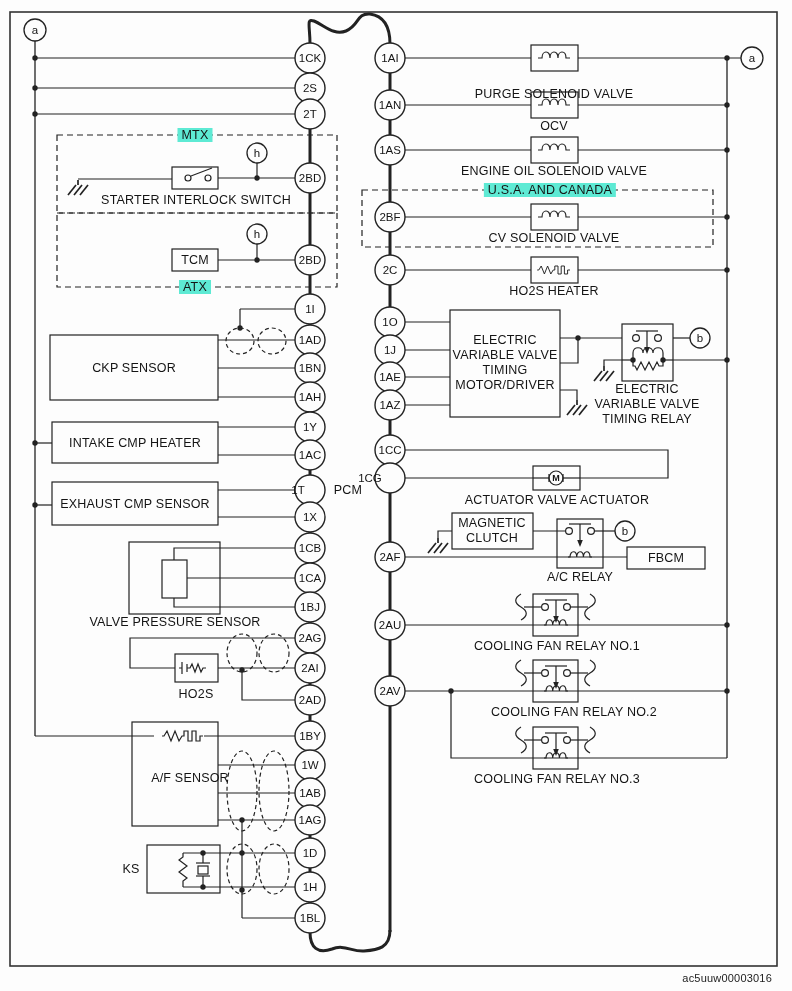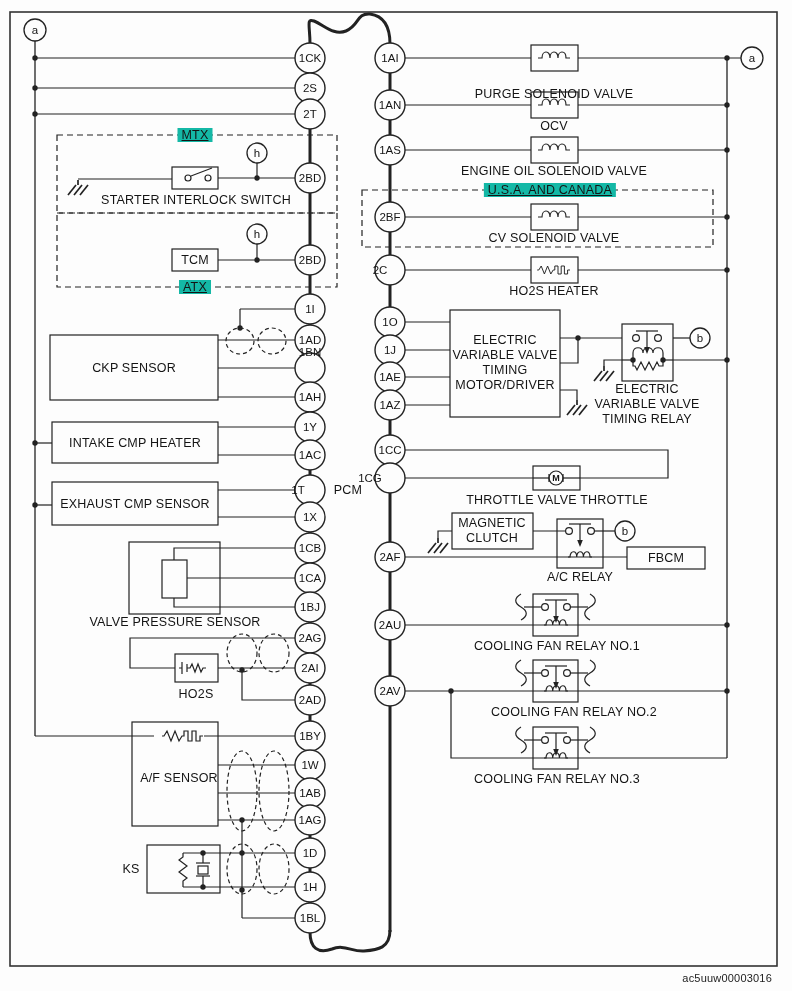--- a/index.html
+++ b/index.html
@@ -1,20 +1,20 @@
 <!DOCTYPE html>
 <html><head>
 <meta charset="utf-8">
 <style>
   html,body{margin:0;padding:0;background:#fff;}
   #stage{position:relative;width:792px;height:991px;background:#fdfdfd;font-family:"Liberation Sans",sans-serif;overflow:hidden;}
   #wires{position:absolute;left:0;top:0;}
   .lbl{position:absolute;transform:translate(-50%,-50%);white-space:nowrap;font-size:12.5px;color:#141414;text-align:center;letter-spacing:.2px;}
   .cc{font-size:11.5px;letter-spacing:0;}
-  .bg{background:#14b8a6;padding:0 4px;text-decoration:underline;}
+  .bg{background:#5eead4;padding:0 4px;}
   .lines div{line-height:15px;}
   .code{transform:translate(0,-50%);font-size:11px;color:#222;}
   .mlet{font-size:9px;font-weight:bold;}
   svg line,svg path,svg rect,svg circle,svg ellipse,svg polyline{vector-effect:none;}
 </style>
 </head>
 <body>
 
 <div id="stage">
 
@@ -369,21 +369,21 @@
 <div class="lbl cc" style="left:700px;top:338px">b</div>
 <div class="lbl cc" style="left:625px;top:531px">b</div>
 
 <div class="lbl cc" style="left:310px;top:58px">1CK</div>
 <div class="lbl cc" style="left:310px;top:88px">2S</div>
 <div class="lbl cc" style="left:310px;top:114px">2T</div>
 <div class="lbl cc" style="left:310px;top:178px">2BD</div>
 <div class="lbl cc" style="left:310px;top:260px">2BD</div>
 <div class="lbl cc" style="left:310px;top:309px">1I</div>
 <div class="lbl cc" style="left:310px;top:340px">1AD</div>
-<div class="lbl cc" style="left:310px;top:352px">1BN</div>
+<div class="lbl cc" style="left:310px;top:368px">1BN</div>
 <div class="lbl cc" style="left:310px;top:397px">1AH</div>
 <div class="lbl cc" style="left:310px;top:427px">1Y</div>
 <div class="lbl cc" style="left:310px;top:455px">1AC</div>
 <div class="lbl cc" style="left:298px;top:490px">1T</div>
 <div class="lbl cc" style="left:310px;top:517px">1X</div>
 <div class="lbl cc" style="left:310px;top:548px">1CB</div>
 <div class="lbl cc" style="left:310px;top:578px">1CA</div>
 <div class="lbl cc" style="left:310px;top:607px">1BJ</div>
 <div class="lbl cc" style="left:310px;top:638px">2AG</div>
 <div class="lbl cc" style="left:310px;top:668px">2AI</div>
@@ -393,21 +393,21 @@
 <div class="lbl cc" style="left:310px;top:793px">1AB</div>
 <div class="lbl cc" style="left:310px;top:820px">1AG</div>
 <div class="lbl cc" style="left:310px;top:853px">1D</div>
 <div class="lbl cc" style="left:310px;top:887px">1H</div>
 <div class="lbl cc" style="left:310px;top:918px">1BL</div>
 
 <div class="lbl cc" style="left:390px;top:58px">1AI</div>
 <div class="lbl cc" style="left:390px;top:105px">1AN</div>
 <div class="lbl cc" style="left:390px;top:150px">1AS</div>
 <div class="lbl cc" style="left:390px;top:217px">2BF</div>
-<div class="lbl cc" style="left:380px;top:270px">2C</div>
+<div class="lbl cc" style="left:390px;top:270px">2C</div>
 <div class="lbl cc" style="left:390px;top:322px">1O</div>
 <div class="lbl cc" style="left:390px;top:350px">1J</div>
 <div class="lbl cc" style="left:390px;top:377px">1AE</div>
 <div class="lbl cc" style="left:390px;top:405px">1AZ</div>
 <div class="lbl cc" style="left:390px;top:450px">1CC</div>
 <div class="lbl cc" style="left:370px;top:478px">1CG</div>
 <div class="lbl cc" style="left:390px;top:557px">2AF</div>
 <div class="lbl cc" style="left:390px;top:625px">2AU</div>
 <div class="lbl cc" style="left:390px;top:691px">2AV</div>
 
@@ -416,39 +416,39 @@
 <div class="lbl bg" style="left:550px;top:190px">U.S.A. AND CANADA</div>
 
 <div class="lbl" style="left:196px;top:200px">STARTER INTERLOCK SWITCH</div>
 <div class="lbl" style="left:195px;top:260px">TCM</div>
 <div class="lbl" style="left:134px;top:368px">CKP SENSOR</div>
 <div class="lbl" style="left:135px;top:443px">INTAKE CMP HEATER</div>
 <div class="lbl" style="left:135px;top:504px">EXHAUST CMP SENSOR</div>
 <div class="lbl" style="left:348px;top:490px">PCM</div>
 <div class="lbl" style="left:175px;top:622px">VALVE PRESSURE SENSOR</div>
 <div class="lbl" style="left:196px;top:694px">HO2S</div>
-<div class="lbl" style="left:179px;top:778px">A/F SENSOR</div>
+<div class="lbl" style="left:190px;top:778px">A/F SENSOR</div>
 <div class="lbl" style="left:131px;top:869px">KS</div>
 <div class="lbl" style="left:554px;top:94px">PURGE SOLENOID VALVE</div>
 <div class="lbl" style="left:554px;top:126px">OCV</div>
 <div class="lbl" style="left:554px;top:171px">ENGINE OIL SOLENOID VALVE</div>
 <div class="lbl" style="left:554px;top:238px">CV SOLENOID VALVE</div>
 <div class="lbl" style="left:554px;top:291px">HO2S HEATER</div>
 <div class="lbl lines" style="left:505px;top:363px">
   <div>ELECTRIC</div>
   <div>VARIABLE VALVE</div>
   <div>TIMING</div>
   <div>MOTOR/DRIVER</div>
 </div>
 <div class="lbl lines" style="left:647px;top:404px">
   <div>ELECTRIC</div>
   <div>VARIABLE VALVE</div>
   <div>TIMING RELAY</div>
 </div>
-<div class="lbl" style="left:557px;top:500px">THROTTLE VALVE THROTTLE</div>
+<div class="lbl" style="left:557px;top:500px">ACTUATOR VALVE ACTUATOR</div>
 <div class="lbl mlet" style="left:556px;top:478px">M</div>
 <div class="lbl lines" style="left:492px;top:531px">
   <div>MAGNETIC</div>
   <div>CLUTCH</div>
 </div>
 <div class="lbl" style="left:580px;top:577px">A/C RELAY</div>
 <div class="lbl" style="left:666px;top:558px">FBCM</div>
 <div class="lbl" style="left:557px;top:646px">COOLING FAN RELAY NO.1</div>
 <div class="lbl" style="left:574px;top:712px">COOLING FAN RELAY NO.2</div>
 <div class="lbl" style="left:557px;top:779px">COOLING FAN RELAY NO.3</div>

